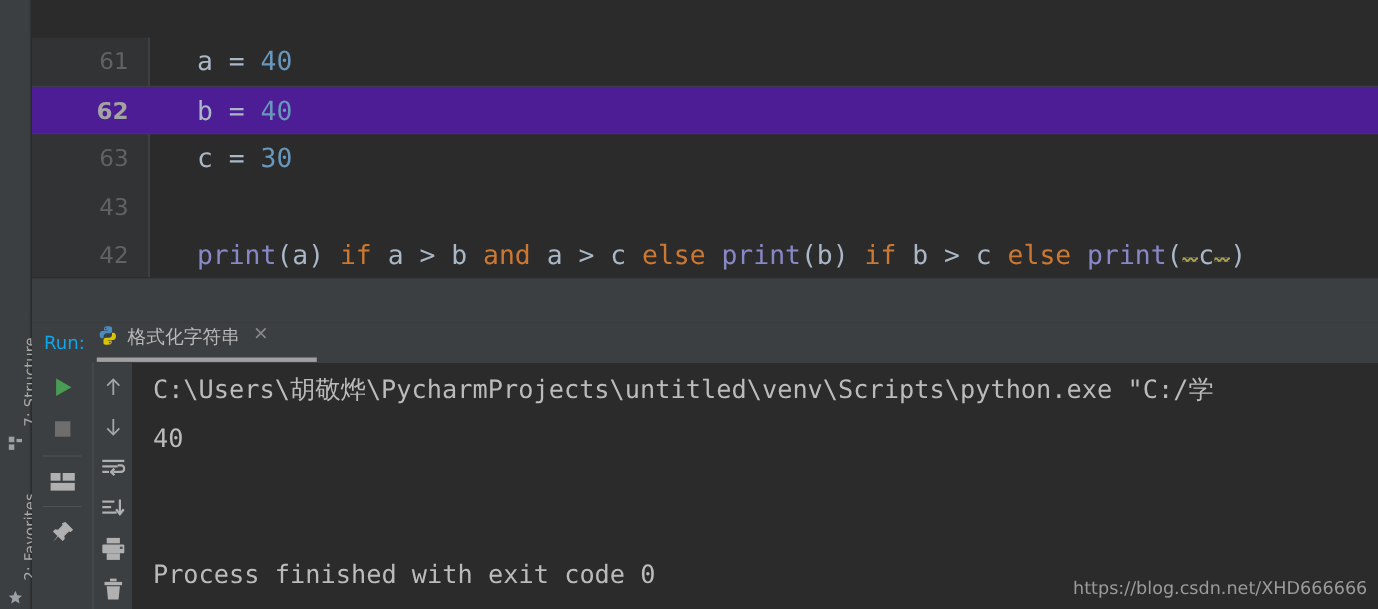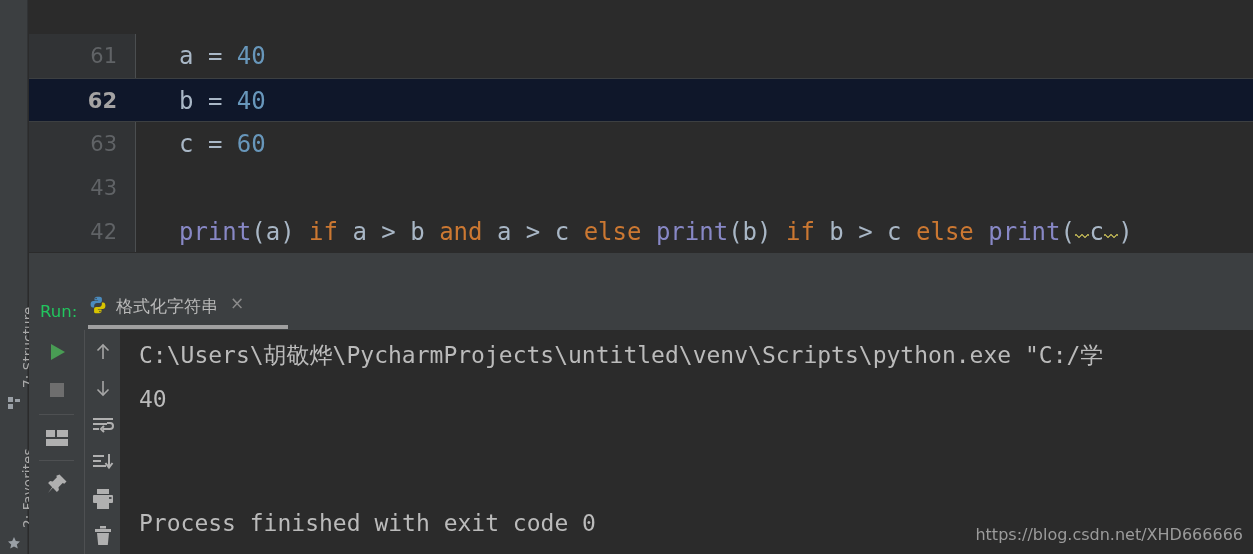--- a/index.html
+++ b/index.html
@@ -77,21 +77,21 @@
     left: 0; top: 0;
     width: 1224px;
     height: 252px;
   }
   .row {
     position: relative;
     height: 44px;
     box-sizing: border-box;
   }
   .row.current {
-    background: #0f172a;
+    background: #4c1d95;
     border-top: 1px solid #3c3f41;
     border-bottom: 1px solid #3c3f41;
   }
   .row.current .gnum { color: #a4a3a3; font-weight: bold; }
   .gnum {
     position: absolute;
     left: 0;
     width: 88px;
     text-align: right;
     line-height: 44px;
@@ -156,21 +156,21 @@
   .run-header {
     position: absolute;
     left: 0; top: 0;
     width: 1224px;
     height: 37px;
   }
   .run-label {
     position: absolute;
     left: 11px; top: 9px;
     font-size: 16.5px;
-    color: #22c55e;
+    color: #0ea5e9;
   }
   .run-tab {
     position: absolute;
     left: 59px; top: 2px;
     height: 33px;
     display: flex;
     align-items: flex-start;
     gap: 8px;
   }
   .py-icon {
@@ -299,21 +299,21 @@
         <div class="row">
           <div class="gnum">61</div>
           <div class="ctext"><span class="t-ident">a</span><span class="t-op"> = </span><span class="t-num">40</span></div>
         </div>
         <div class="row current">
           <div class="gnum">62</div>
           <div class="ctext"><span class="t-ident">b</span><span class="t-op"> = </span><span class="t-num">40</span></div>
         </div>
         <div class="row">
           <div class="gnum">63</div>
-          <div class="ctext"><span class="t-ident">c</span><span class="t-op"> = </span><span class="t-num">60</span></div>
+          <div class="ctext"><span class="t-ident">c</span><span class="t-op"> = </span><span class="t-num">30</span></div>
         </div>
         <div class="row">
           <div class="gnum">43</div>
           <div class="ctext"></div>
         </div>
         <div class="row">
           <div class="gnum">42</div>
           <div class="ctext"><span class="t-func">print</span><span class="t-paren">(</span><span class="t-ident">a</span><span class="t-paren">) </span><span class="t-kw">if</span><span class="t-ident"> a &gt; b </span><span class="t-kw">and</span><span class="t-ident"> a &gt; c </span><span class="t-kw">else</span><span class="t-ident"> </span><span class="t-func">print</span><span class="t-paren">(</span><span class="t-ident">b</span><span class="t-paren">) </span><span class="t-kw">if</span><span class="t-ident"> b &gt; c </span><span class="t-kw">else</span><span class="t-ident"> </span><span class="t-func">print</span><span class="t-paren">(</span><span class="t-ident squig"> </span><span class="t-ident">c</span><span class="t-ident squig"> </span><span class="t-paren">)</span></div>
         </div>
       </div>

